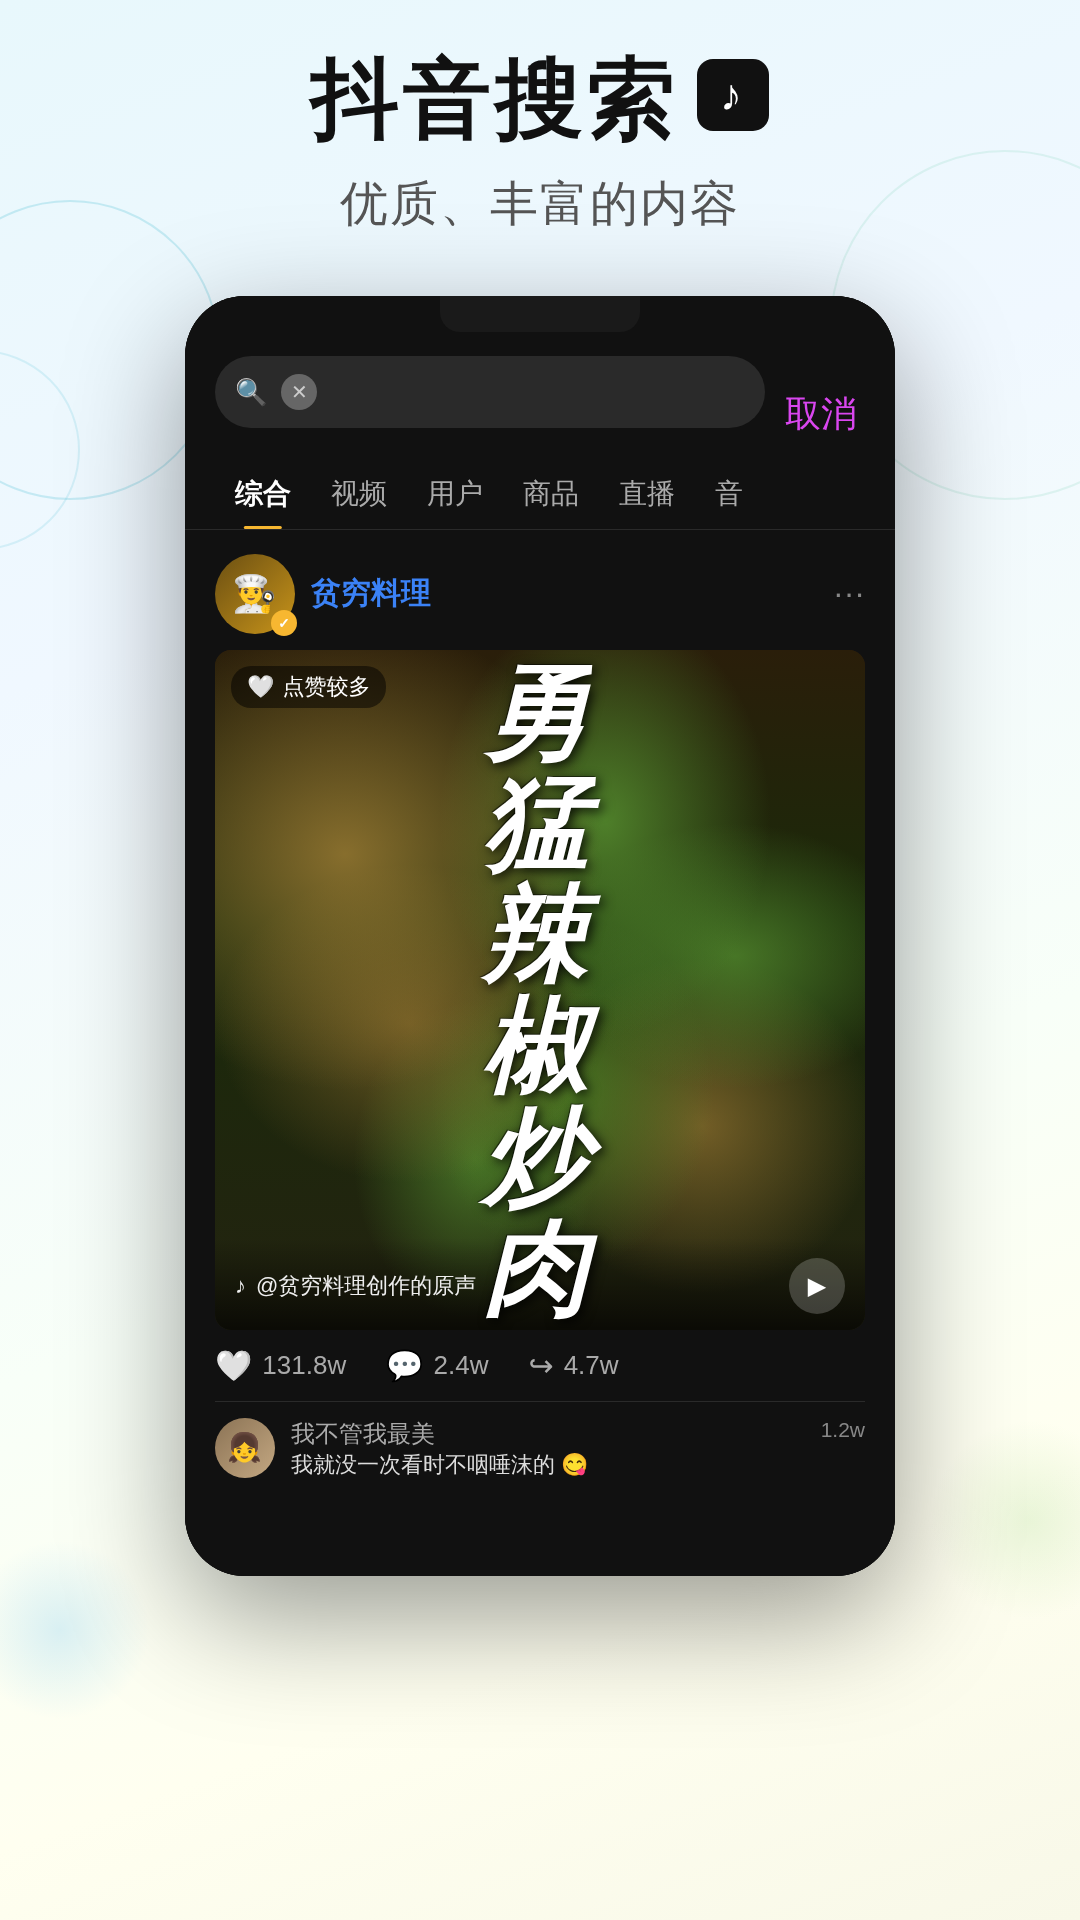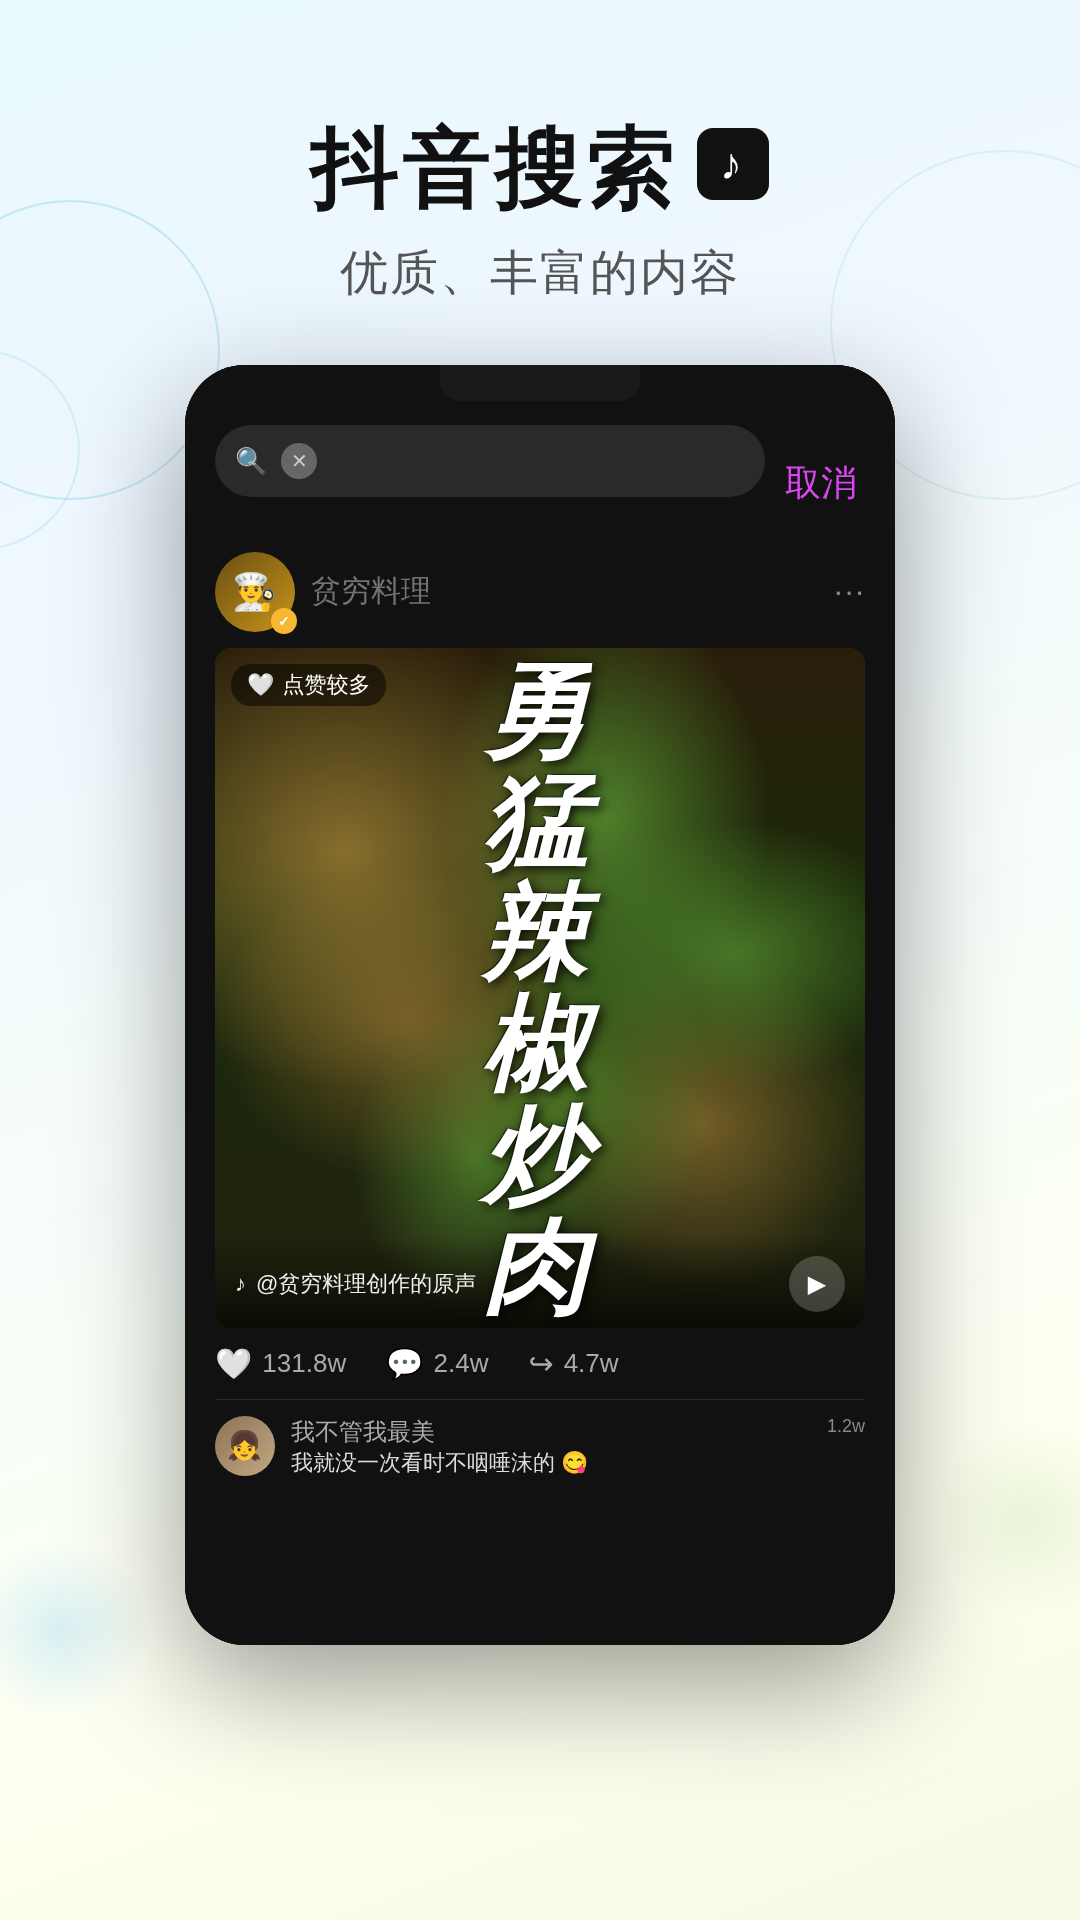--- a/index.html
+++ b/index.html
@@ -58,21 +58,21 @@
       left: -30px;
       width: 180px;
       height: 180px;
       background: radial-gradient(circle, rgba(150, 210, 240, 0.35) 0%, transparent 70%);
       pointer-events: none;
     }
 
     
     .header-section {
       text-align: center;
-      padding-top: 120px;
+      padding-top: 51px;
       padding-bottom: 60px;
       position: relative;
       z-index: 2;
     }
     .main-title {
       font-size: 88px;
       font-weight: 900;
       color: #111;
       letter-spacing: 4px;
       display: flex;
@@ -260,23 +260,23 @@
       background: #f7b731;
       border-radius: 50%;
       display: flex;
       align-items: center;
       justify-content: center;
       font-size: 14px;
       color: white;
       font-weight: bold;
     }
     .user-name {
-      color: #737373;
+      color: #3b82f6;
       font-size: 30px;
-      font-weight: 400;
+      font-weight: 700;
     }
     .more-btn {
       margin-left: auto;
       color: #888;
       font-size: 32px;
       cursor: pointer;
     }
 
     
     .post-text {
@@ -400,21 +400,21 @@
       color: #aaa;
       font-size: 24px;
     }
     .comment-text {
       color: #ddd;
       font-size: 22px;
       line-height: 1.4;
     }
     .comment-count {
       color: #888;
-      font-size: 18px;
+      font-size: 21px;
       margin-left: auto;
       white-space: nowrap;
     }
   </style>
 </head>
 <body>
 
 <div class="bg-circle-1"></div>
 <div class="bg-circle-2"></div>
 <div class="bg-circle-3"></div>
@@ -437,20 +437,40 @@
     <div class="phone-screen">
 
       <div class="search-bar-area">
         <div class="search-input-box">
           <span class="search-icon-inner">🔍</span>
           <div class="search-clear-btn">✕</div>
         </div>
         <div class="cancel-btn">取消</div>
       </div>
 
+      <div class="tabs-area">
+        <div class="tab-item active">
+          <span>综合</span>
+        </div>
+        <div class="tab-item">
+          <span>视频</span>
+        </div>
+        <div class="tab-item">
+          <span>用户</span>
+        </div>
+        <div class="tab-item">
+          <span>商品</span>
+        </div>
+        <div class="tab-item">
+          <span>直播</span>
+        </div>
+        <div class="tab-item">
+          <span>音</span>
+        </div>
+      </div>
 
       <div class="content-area">
 
         <div class="user-card">
           <div style="position:relative; flex-shrink:0;">
             <div class="avatar-img-sim"></div>
             <div class="verified-badge">✓</div>
           </div>
           <span class="user-name">贫穷料理</span>
           <div class="more-btn">···</div>

